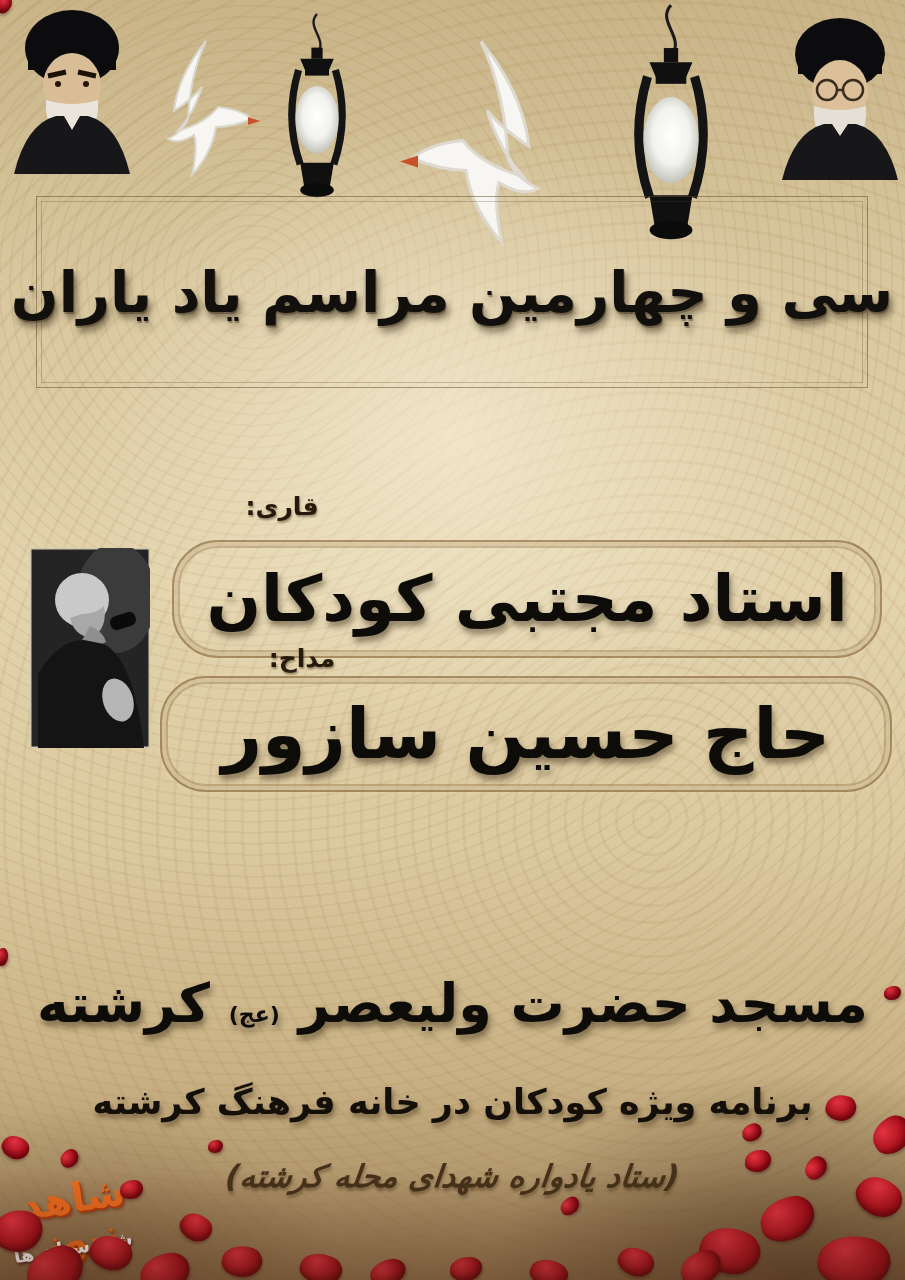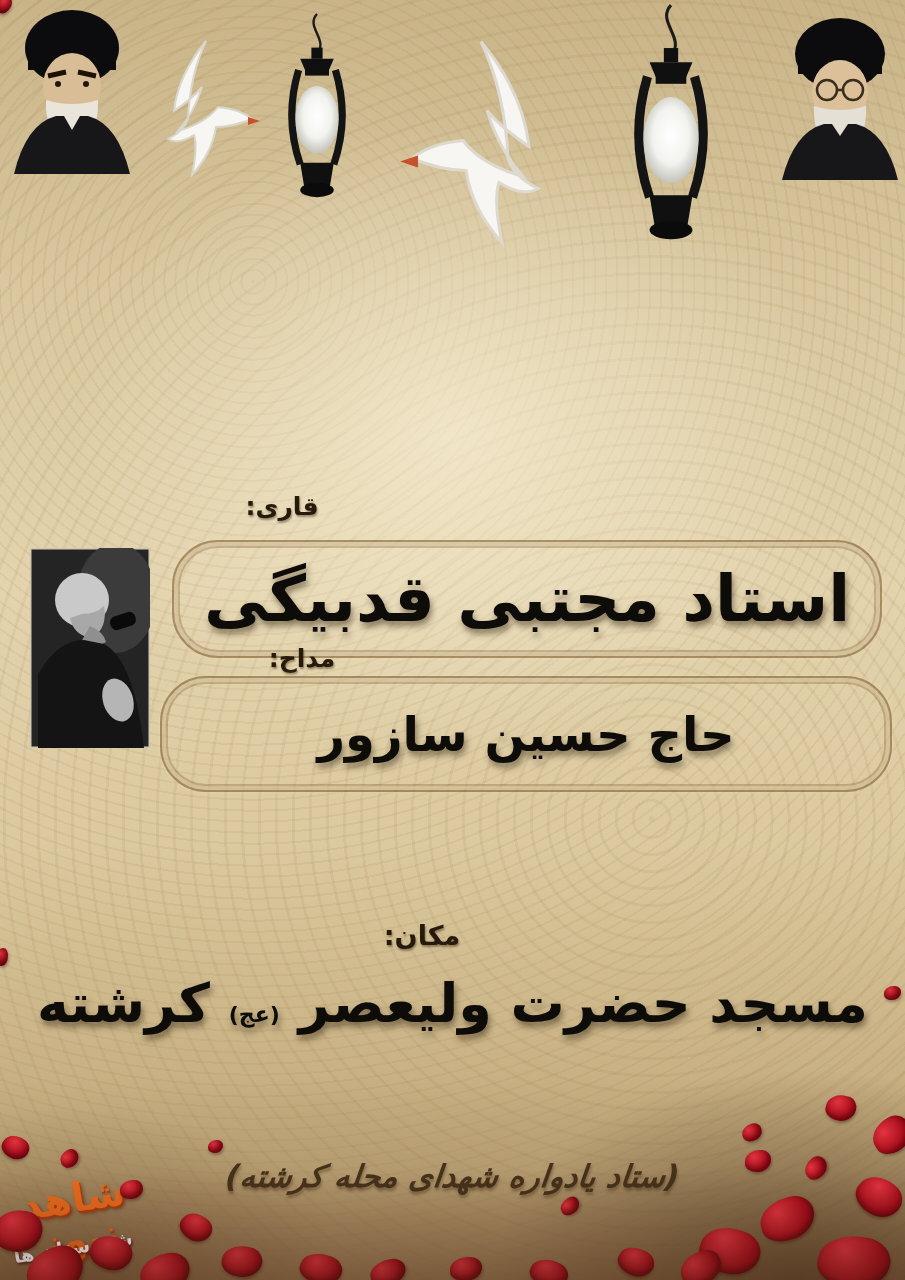--- a/index.html
+++ b/index.html
@@ -174,51 +174,56 @@
     <rect x="20" y="38" width="84" height="24" fill="#0c0c0e"></rect>
     <ellipse cx="62" cy="80" rx="28" ry="32" fill="#dcc09a"></ellipse>
     <circle cx="49" cy="78" r="10" fill="none" stroke="#3a2d1e" stroke-width="2.5"></circle>
     <circle cx="75" cy="78" r="10" fill="none" stroke="#3a2d1e" stroke-width="2.5"></circle>
     <line x1="59" y1="78" x2="65" y2="78" stroke="#3a2d1e" stroke-width="2.5"></line>
     <path d="M36 94 Q62 102 88 94 Q90 132 62 142 Q34 132 36 94 Z" fill="#e4e0d6"></path>
     <path d="M4 168 Q16 120 46 112 L78 112 Q108 120 120 168 Z" fill="#17171a"></path>
     <path d="M54 112 L62 124 L70 112 Z" fill="#e4e0d6"></path>
   </svg>
 
+  <div class="abs title-frame">
+    <div class="inner">
+      <div class="title-text">سی و چهارمین مراسم یاد یاران</div>
+    </div>
+  </div>
 
 
   <div class="abs ctr small-label" style="left:36px;top:492px;width:832px;transform:translateX(-170px)">قاری:</div>
   <div class="abs cartouche" style="left:172px;top:540px;width:706px;height:114px">
-    <div class="big-name" style="font-size:64px">استاد مجتبی قدبیگی</div>
+    <div class="big-name" style="font-size:64px">استاد مجتبی کودکان</div>
   </div>
 
   <svg class="abs" style="left:30px;top:548px" width="120" height="200" viewBox="0 0 120 200">
     <rect x="0" y="0" width="120" height="200" fill="#242424" stroke="#cfc7b2" stroke-width="3"></rect>
     <ellipse cx="86" cy="50" rx="40" ry="55" fill="#3b3b3b"></ellipse>
     <circle cx="52" cy="52" r="27" fill="#c9c9c9"></circle>
     <path d="M52 66 Q66 66 74 58 Q78 80 62 90 Q44 88 40 70 Z" fill="#a8a8a8"></path>
     <path d="M60 78 Q74 84 76 94 Q62 102 50 96 Z" fill="#8f8f8f"></path>
     <rect x="80" y="66" width="26" height="14" rx="6" fill="#0a0a0a" transform="rotate(-18 93 73)"></rect>
     <path d="M8 200 L8 126 Q28 92 54 92 L74 96 Q104 112 114 200 Z" fill="#141414"></path>
     <ellipse cx="88" cy="152" rx="15" ry="22" fill="#b5b5b5" transform="rotate(-18 88 152)"></ellipse>
   </svg>
 
   <div class="abs ctr small-label" style="left:36px;top:644px;width:832px;transform:translateX(-150px)">مداح:</div>
   <div class="abs cartouche" style="left:160px;top:676px;width:728px;height:112px">
-    <div class="big-name" style="font-size:48px">حاج حسین سازور</div>
-  </div>
-
-
-  <div class="abs ctr small-label" style="left:36px;top:920px;width:832px;transform:translateX(-30px);font-size:27px">مکان:</div>
+    <div class="big-name" style="font-size:70px">حاج حسین سازور</div>
+  </div>
+
+
   <div class="abs ctr place-text">
     <span>مسجد حضرت ولیعصر</span>
     <span class="place-tag">(عج)</span>
     <span>کرشته</span>
   </div>
 
+  <div class="abs ctr children-note">برنامه ویژه کودکان در خانه فرهنگ کرشته</div>
 
   <div class="abs ctr credit">(ستاد یادواره شهدای محله کرشته)</div>
 
   <div class="abs logo">
     <div class="ln">شاهد</div>
     <div class="ln">نیوز</div>
   </div>
   <div class="abs logo-sub">شهرستان ها</div>
 
   <div class="petal" style="left:-3px;top:-4px;width:14px;height:18px;transform:rotate(25deg)"></div>

